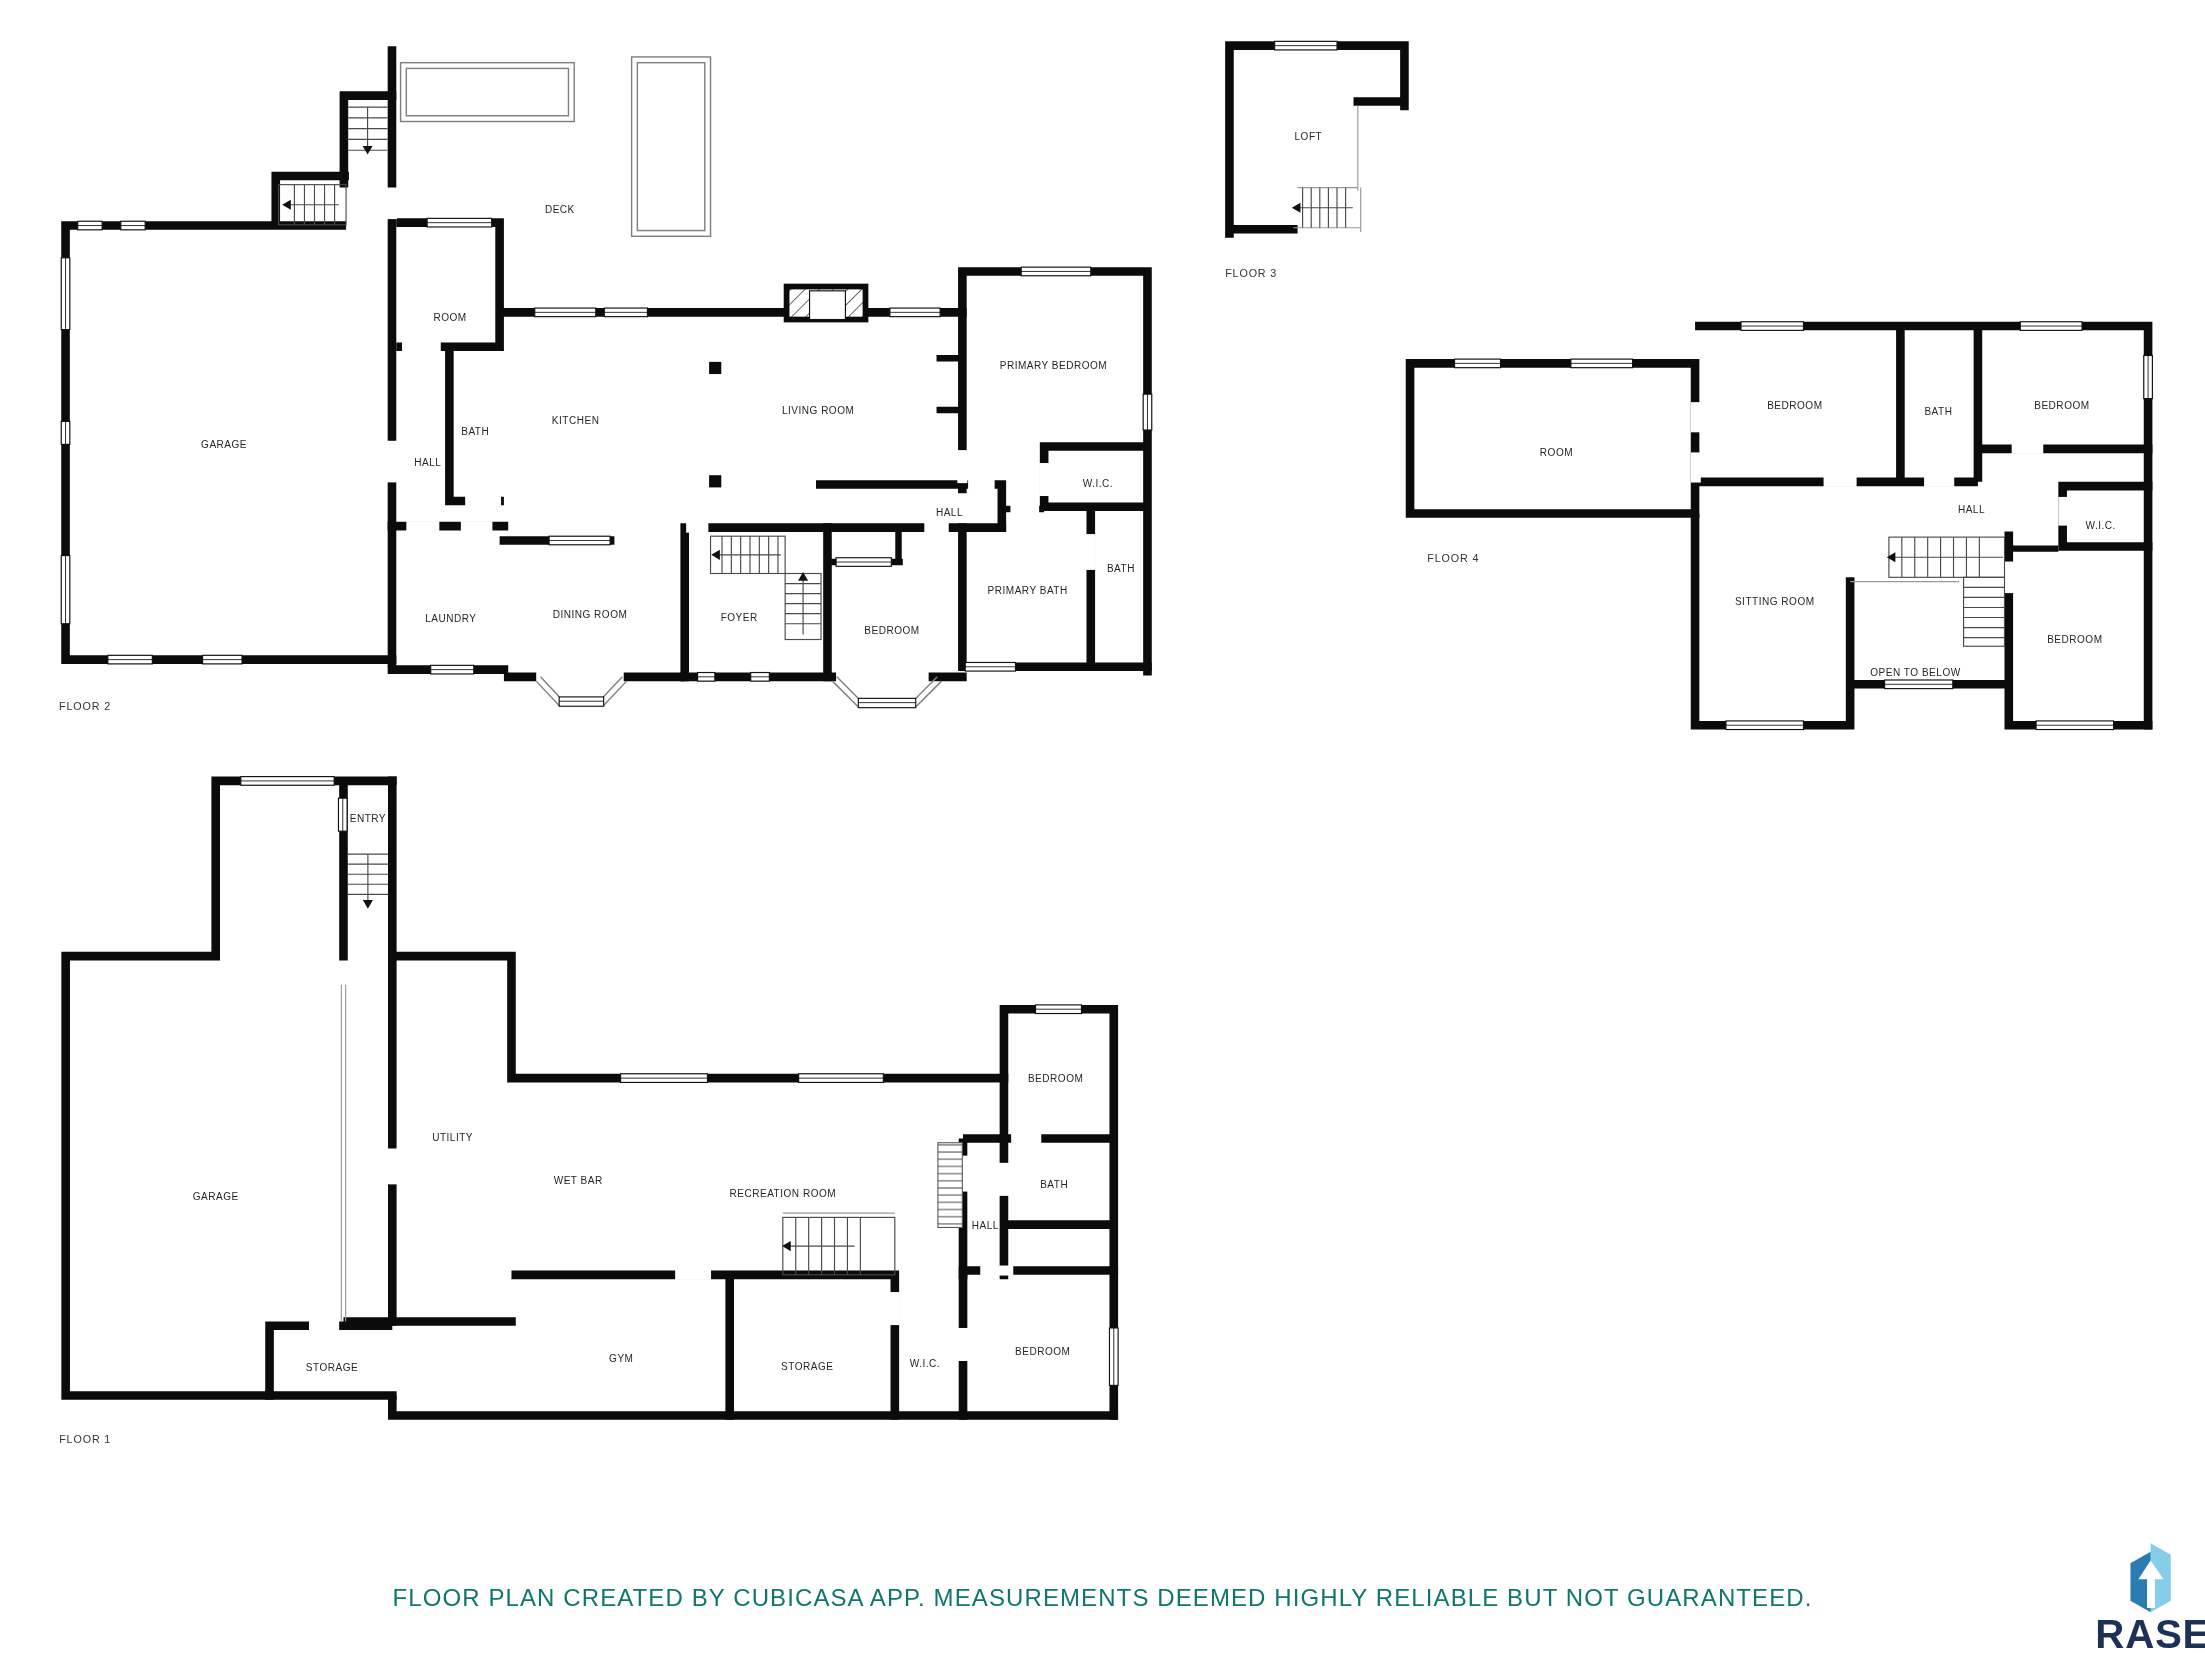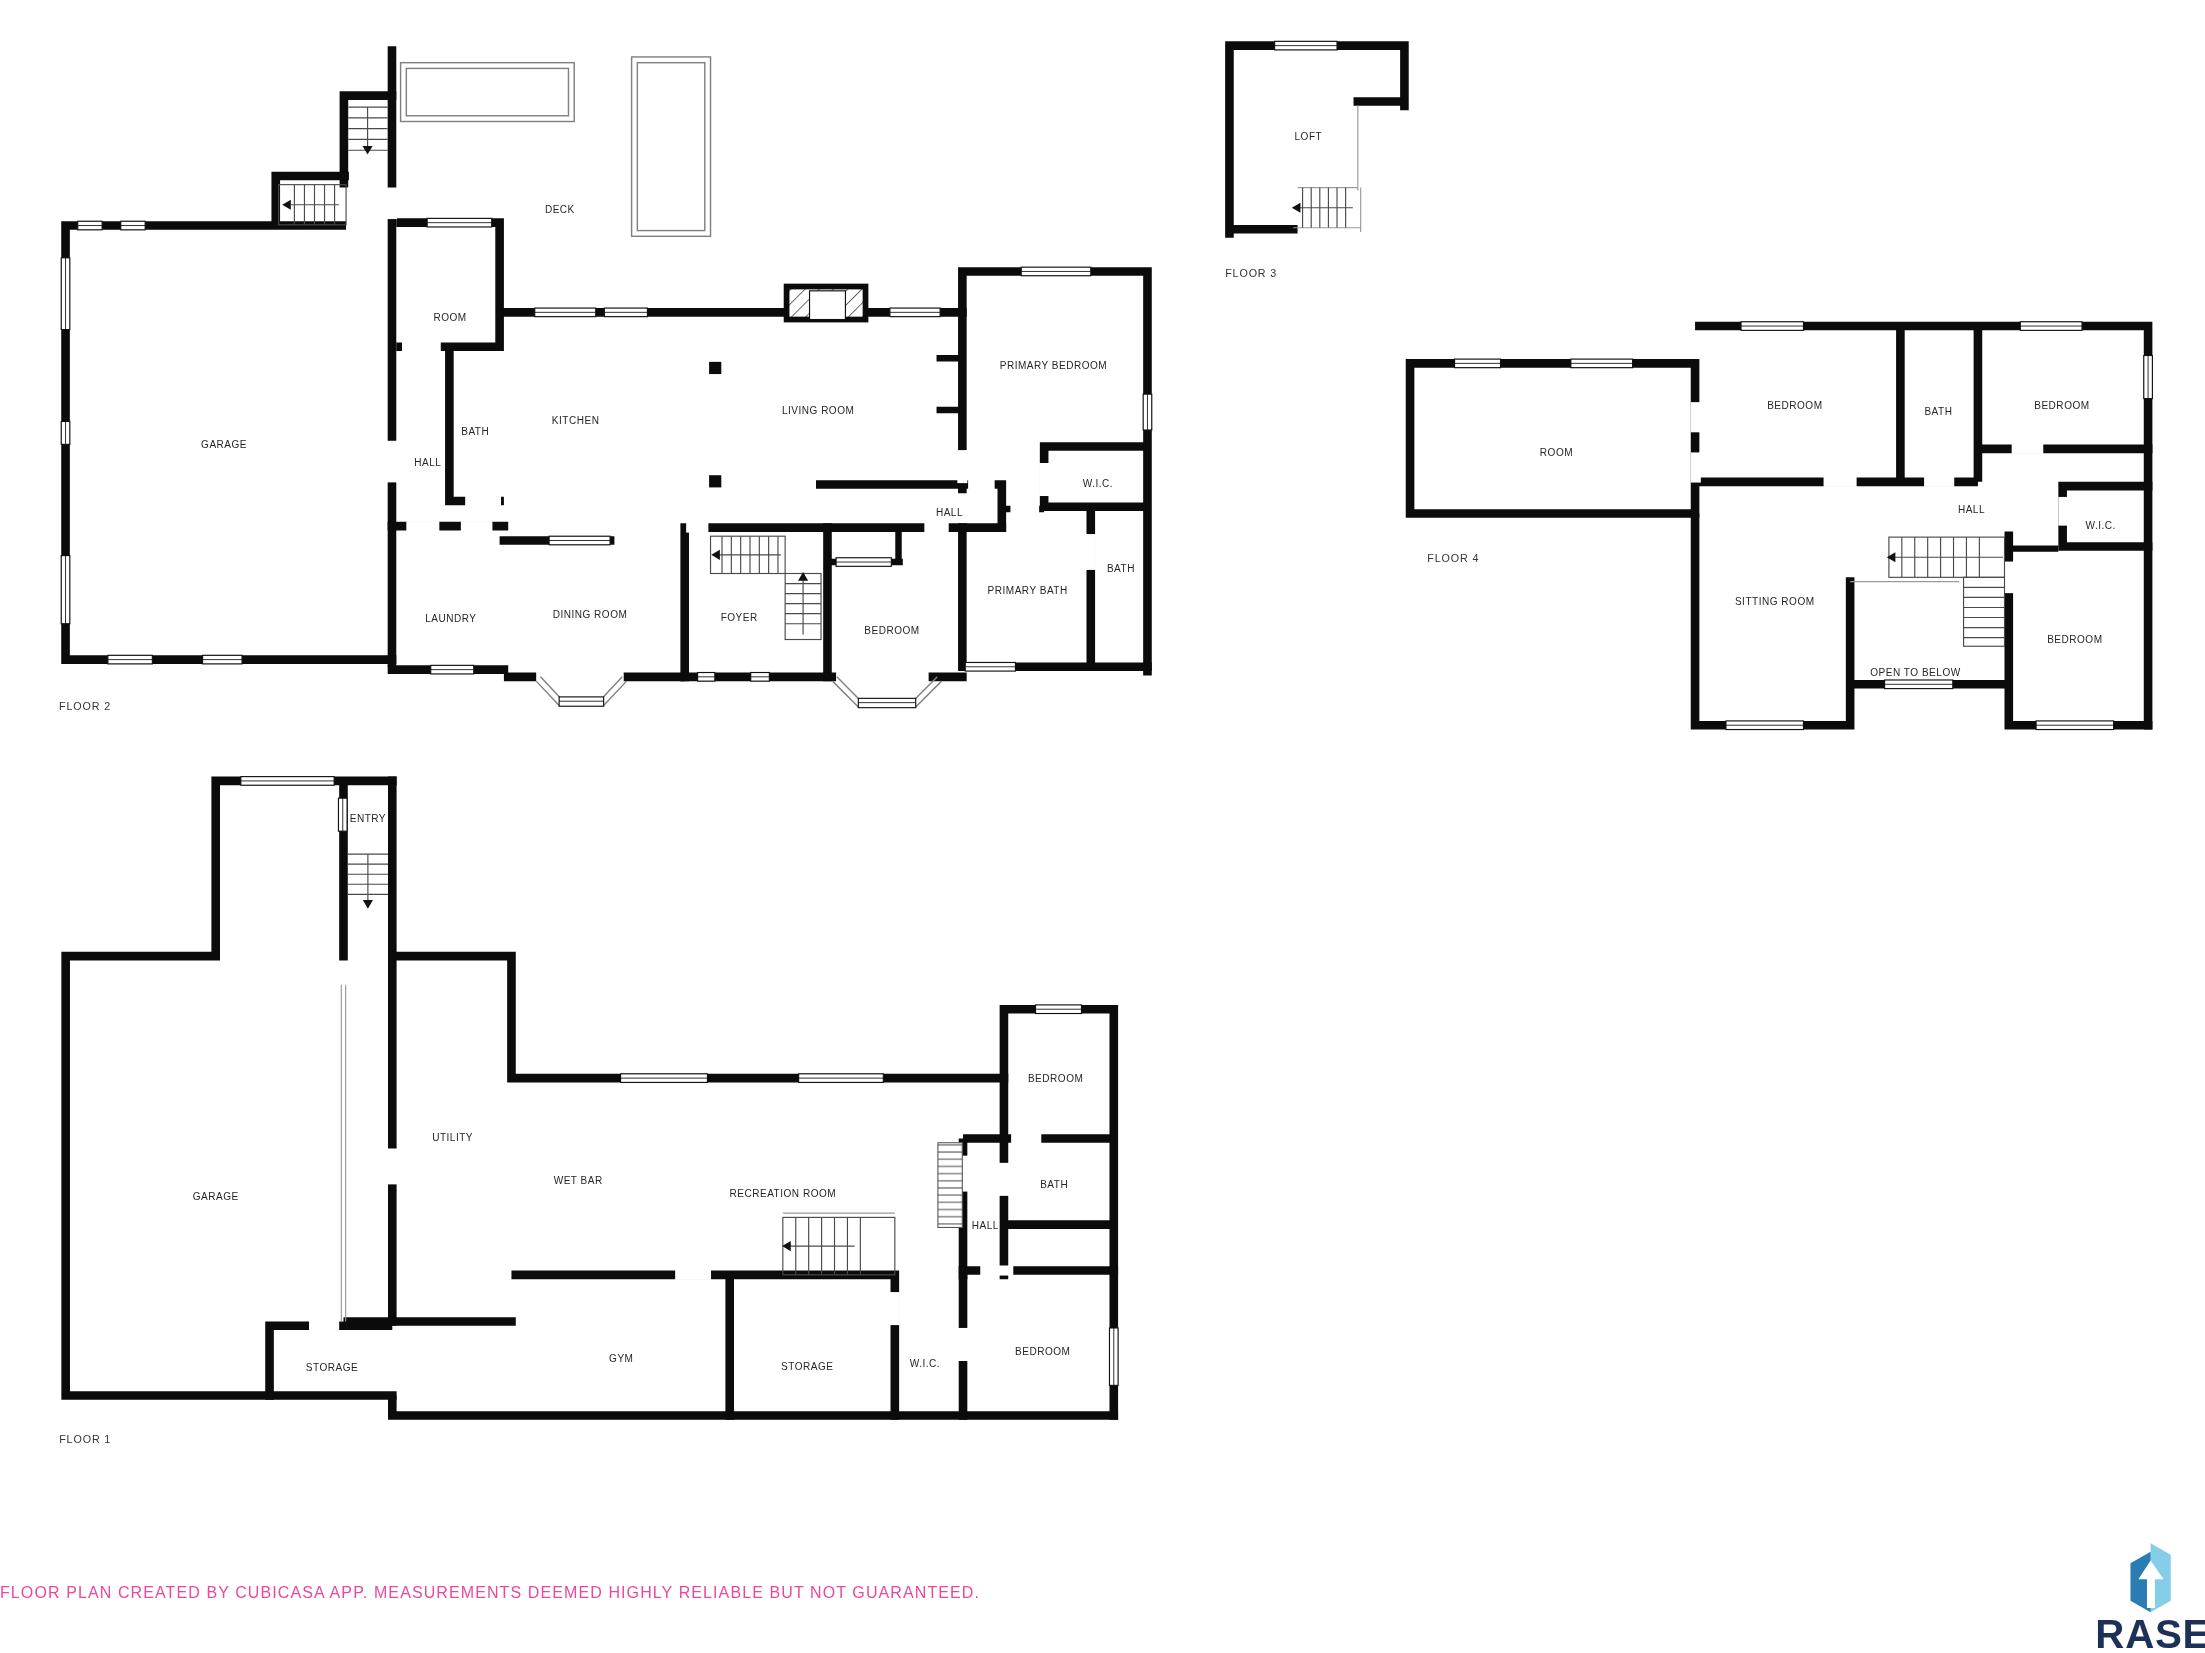--- a/index.html
+++ b/index.html
@@ -11,22 +11,22 @@
   .gap{fill:#ffffff;stroke:none;}
   .winr{fill:#ffffff;stroke:#111;stroke-width:1.6;}
   .winl{stroke:#111;stroke-width:1.2;}
   .thin{stroke:#808080;stroke-width:2;fill:none;}
   .thin2{stroke:#9a9a9a;stroke-width:1.6;fill:none;}
   .st{stroke:#4a4a4a;stroke-width:1.6;fill:none;}
   .ah{fill:#111;stroke:none;}
   .dot{fill:#0b0b0b;}
   .rlabel{font-size:14px;fill:#262626;letter-spacing:.7px;text-anchor:middle;}
   .flabel{font-size:15px;fill:#333;letter-spacing:1.2px;text-anchor:start;}
-  #disclaimer{position:absolute;left:0;top:1584px;width:2205px;
-              font-size:16px;letter-spacing:1.1px;color:#ec4899;}
+  #disclaimer{position:absolute;left:0;top:1584px;width:2205px;text-align:center;
+              font-size:24px;letter-spacing:1.1px;color:#0f766e;}
   #logo{position:absolute;left:2075px;top:1536px;width:144px;height:118px;}
   .brand-text{font-size:56px;font-weight:bold;fill:#1d3156;letter-spacing:1px;text-anchor:middle;}
 </style>
 </head>
 <body>
 
 <div id="canvas">
 
   <svg style="left:50px;top:39px" width="1113" height="678" viewBox="70 55 1550 945">
     <defs>

